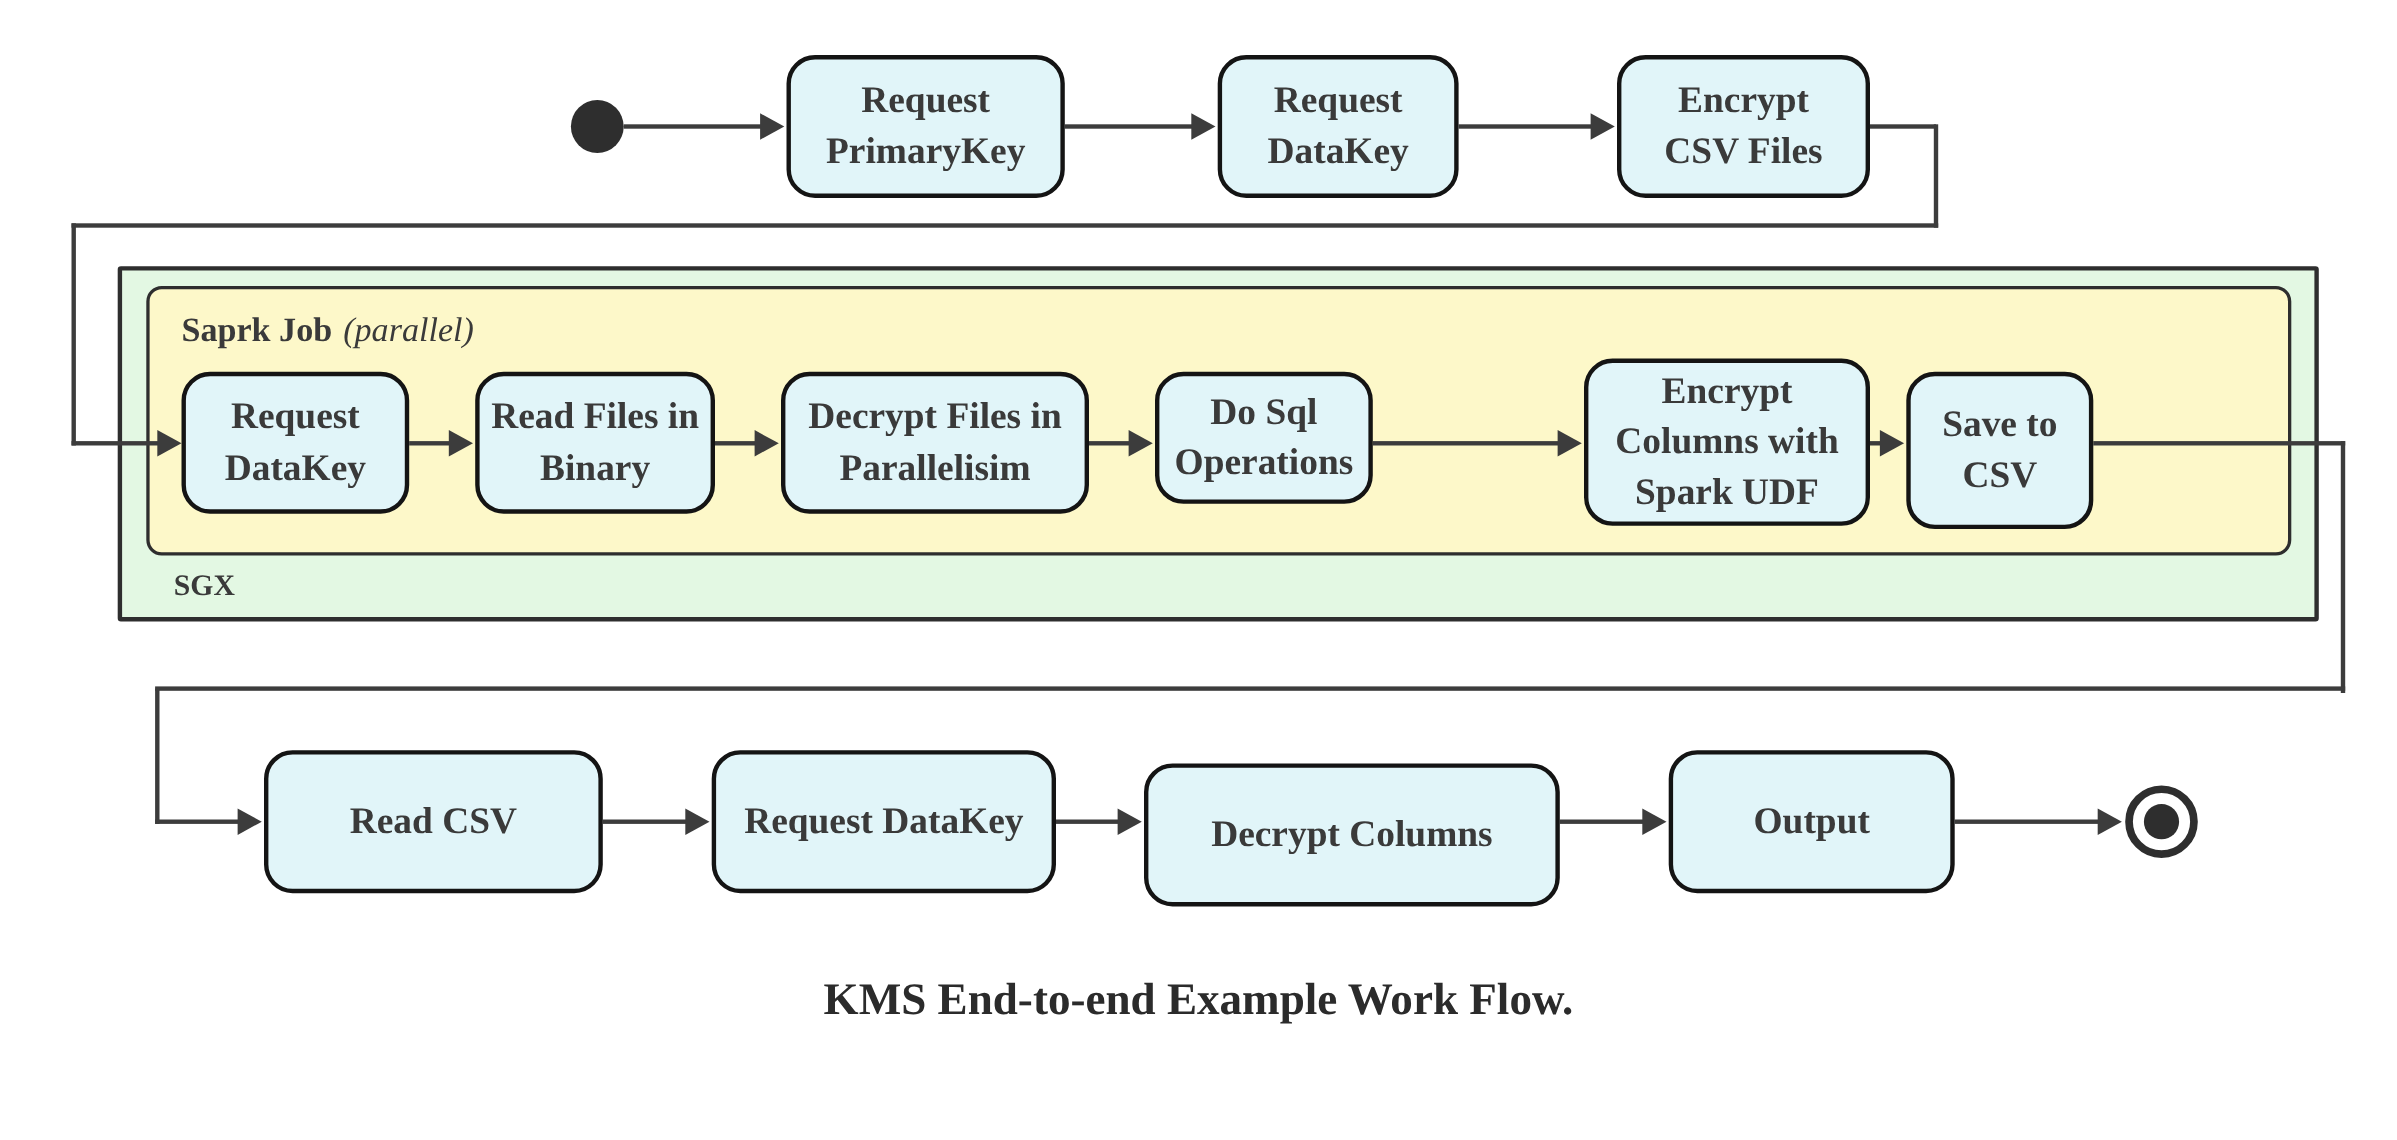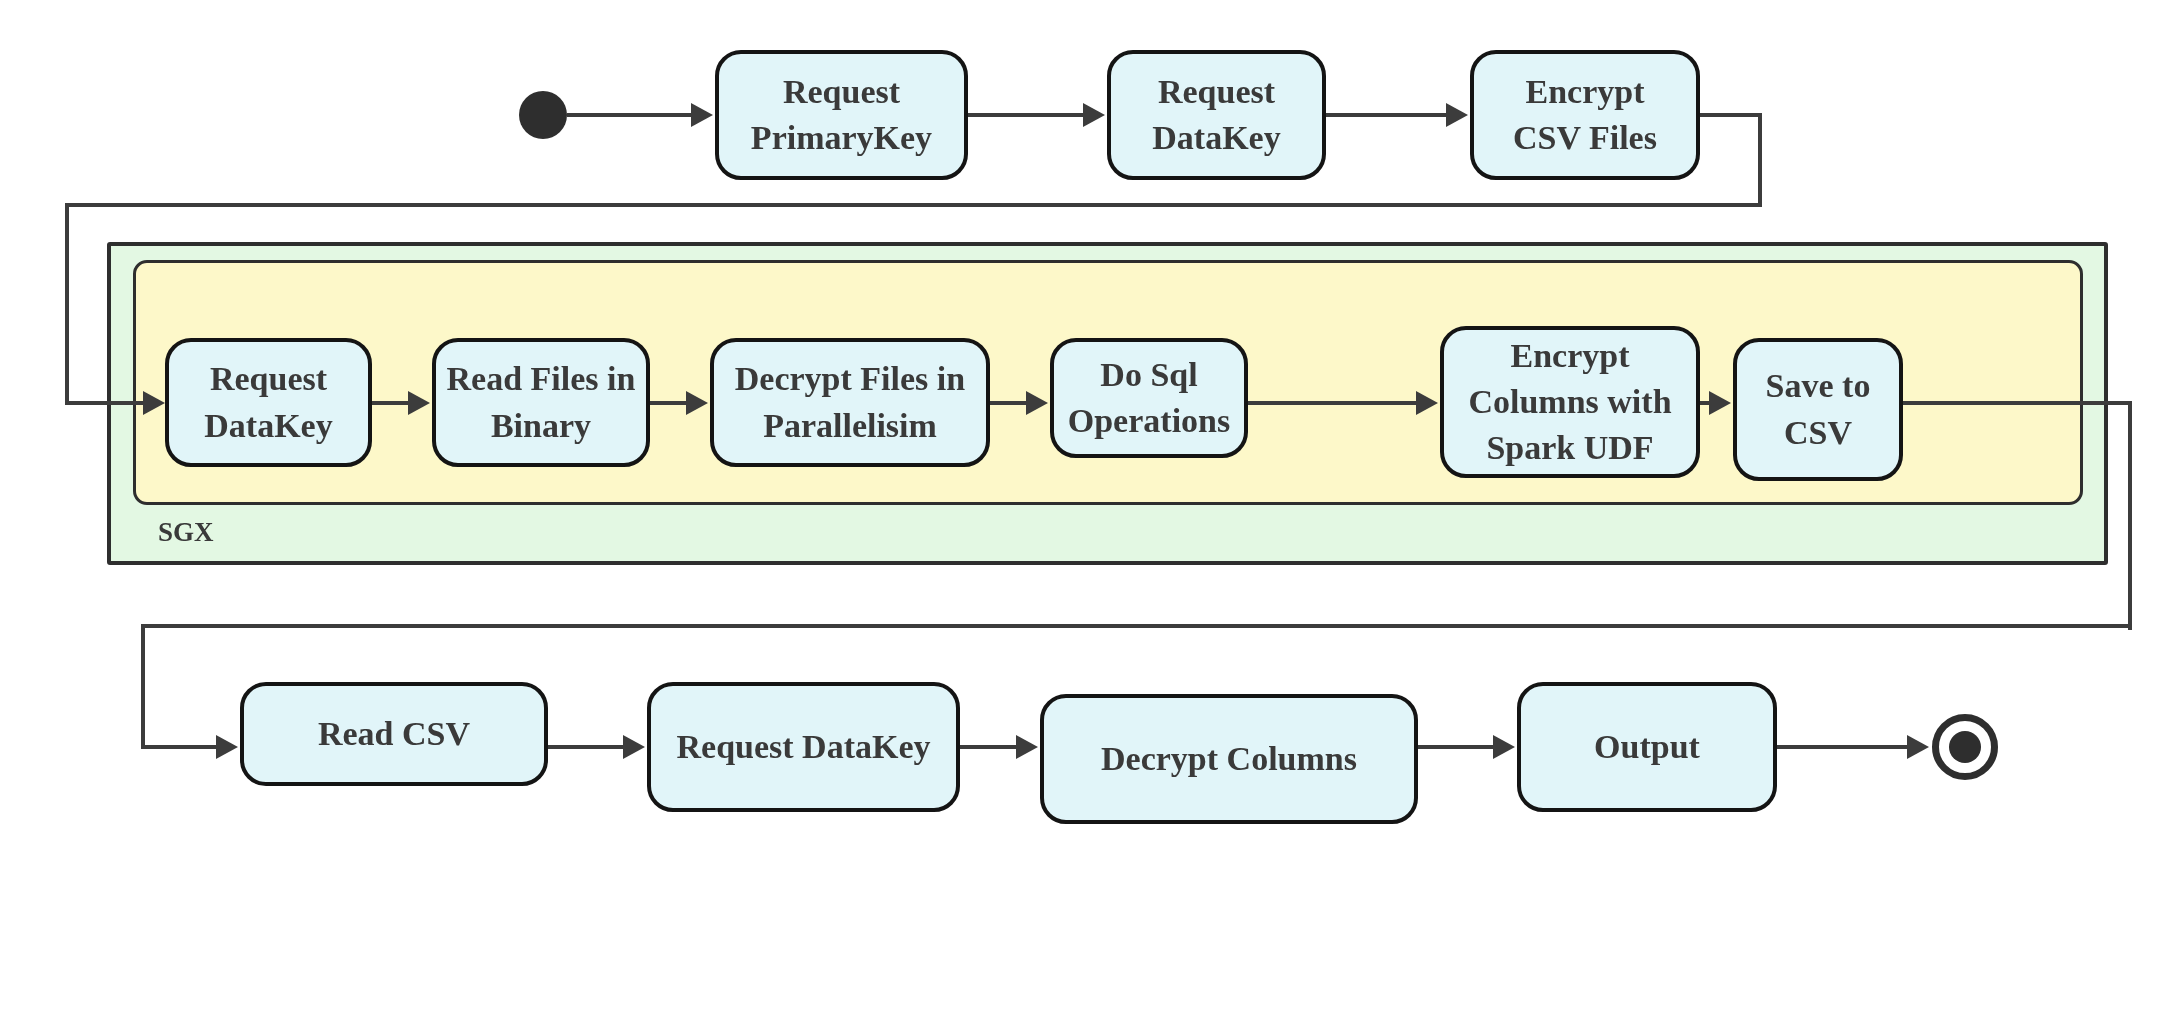--- a/index.html
+++ b/index.html
@@ -54,20 +54,21 @@
   .title{position:absolute;left:0;right:0;top:884px;text-align:center;
     font-size:41px;font-weight:bold;color:var(--title,#2b2b2b);}
 </style>
 </head>
 <body>
 
 <div id="canvas">
 
   <div class="container-green"></div>
   <div class="container-yellow"></div>
+  <div class="spark-label"><b>Saprk Job</b><i>(parallel)</i></div>
   <div class="sgx-label">SGX</div>
 
   <div>
 
     <i class="hl" style="left:567px;top:113px;width:126px"></i>
     <i class="tri" style="left:691px;top:103px"></i>
 
     <i class="hl" style="left:968px;top:113px;width:117px"></i>
     <i class="tri" style="left:1083px;top:103px"></i>
 
@@ -125,19 +126,20 @@
       <div class="node" style="left: 432px; top: 338px; width: 218px; height: 129px;">Read Files in
 Binary</div>
       <div class="node" style="left: 710px; top: 338px; width: 280px; height: 129px;">Decrypt Files in
 Parallelisim</div>
       <div class="node" style="left: 1050px; top: 338px; width: 198px; height: 120px;">Do Sql
 Operations</div>
       <div class="node" style="left: 1440px; top: 326px; width: 260px; height: 152px;">Encrypt
 Columns with
 Spark UDF</div>
       <div class="node" style="left: 1733px; top: 338px; width: 170px; height: 143px;">Save to CSV</div>
-      <div class="node" style="left: 240px; top: 682px; width: 308px; height: 104px;">Read CSV</div>
+      <div class="node" style="left: 240px; top: 682px; width: 308px; height: 130px;">Read CSV</div>
       <div class="node" style="left: 647px; top: 682px; width: 313px; height: 130px;">Request DataKey</div>
       <div class="node" style="left: 1040px; top: 694px; width: 378px; height: 130px;">Decrypt Columns</div>
       <div class="node" style="left: 1517px; top: 682px; width: 260px; height: 130px;">Output</div>
     </div>
 
+  <div class="title">KMS End-to-end Example Work Flow.</div>
 </div>
 
 </body></html>

